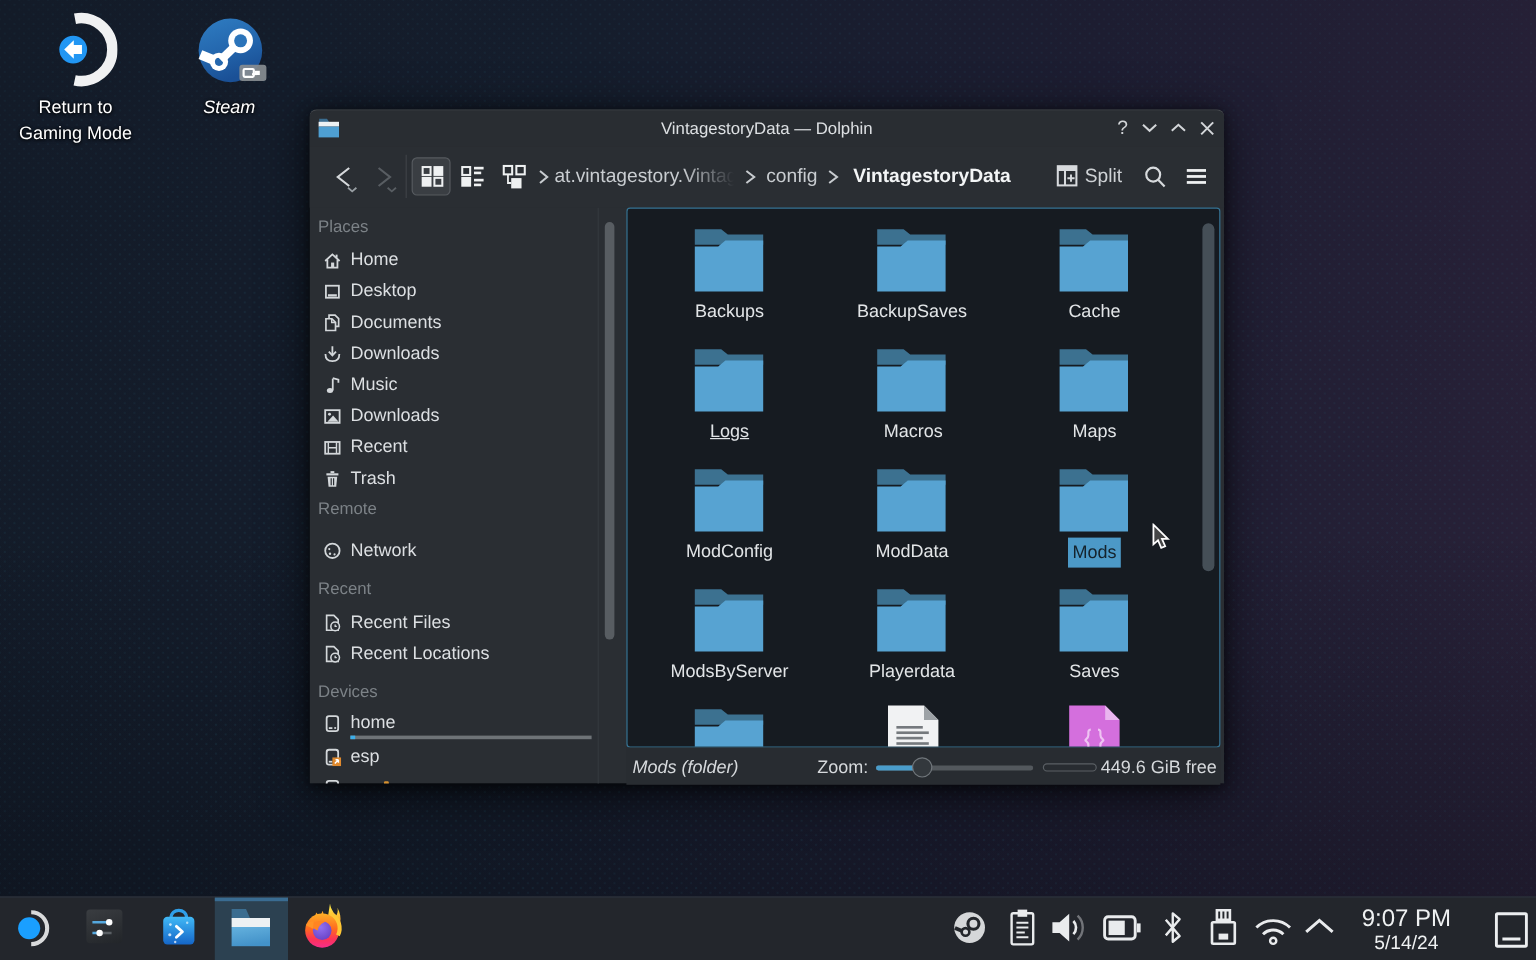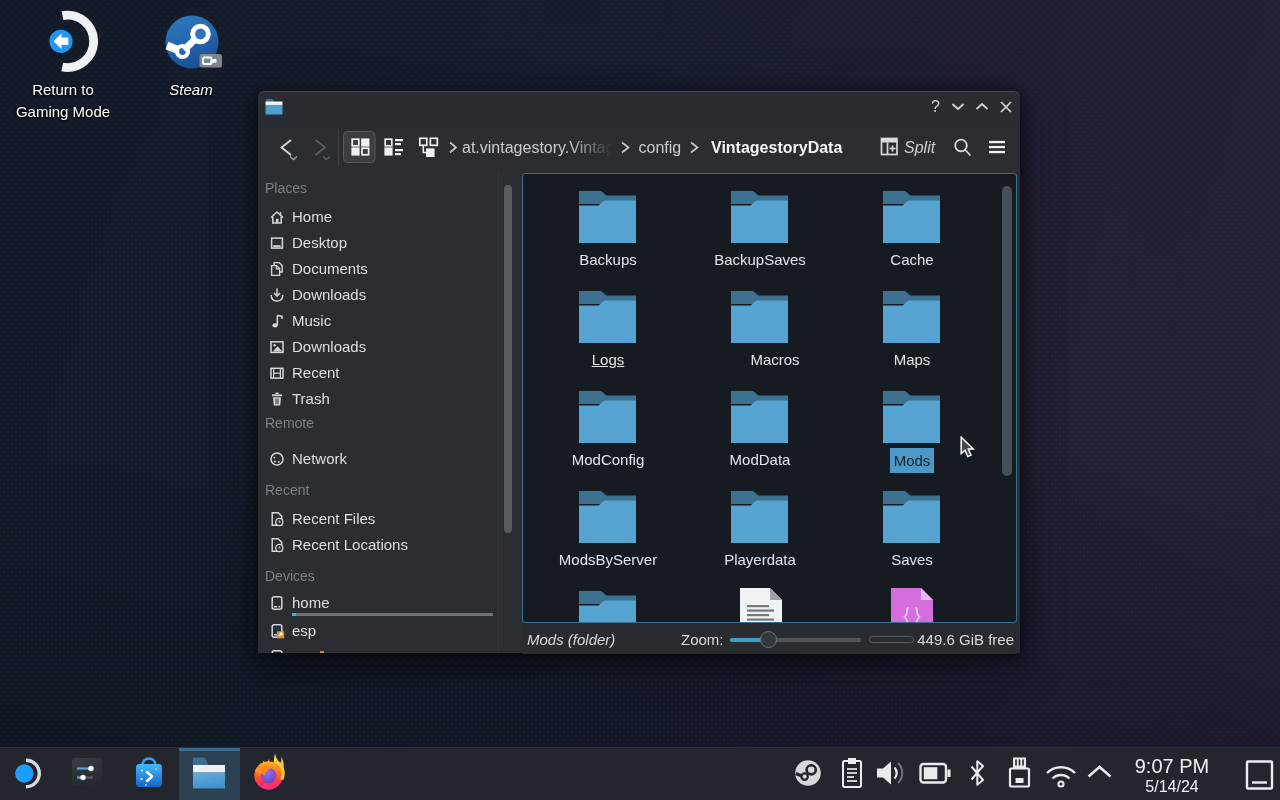--- a/index.html
+++ b/index.html
@@ -94,20 +94,21 @@
 </div>
 <div class="dlabel" style="left:91px; top:79px; width:200px; font-style:italic;">Steam</div>
 
 <div id="win">
   <div id="titlebar">
     <svg width="18" height="17" viewBox="0 0 18 17" style="position:absolute;left:7px;top:6px;">
       <polygon points="1,1 7.5,1 9.5,4 1,4" fill="#3b6d90"></polygon>
       <rect x="0.5" y="3.5" width="17" height="4" fill="#edf1f3"></rect>
       <rect x="0.5" y="7.5" width="17" height="9" fill="#4e9fd2"></rect>
     </svg>
+    <div class="title">VintagestoryData — Dolphin</div>
     <svg width="100" height="22" viewBox="0 0 100 22" style="position:absolute;left:660px;top:4px;">
       <text x="13" y="16" font-size="16" fill="#d2d5d8" font-family="Liberation Sans">?</text>
       <polyline points="34.5,8 40,13 45.5,8" fill="none" stroke="#d2d5d8" stroke-width="1.7"></polyline>
       <polyline points="58.5,13 64,8 69.5,13" fill="none" stroke="#d2d5d8" stroke-width="1.7"></polyline>
       <path d="M 83,6 L 93,16 M 93,6 L 83,16" stroke="#d2d5d8" stroke-width="1.7"></path>
     </svg>
   </div>
   <div id="toolbar">
     <svg width="762" height="51" viewBox="0 0 762 51" style="position:absolute;left:0;top:0;">
       <g fill="none" stroke="#d5d8db" stroke-width="1.8">
@@ -157,21 +158,21 @@
       <g fill="#eff1f2">
         <rect x="731" y="18.9" width="16" height="2.3"></rect>
         <rect x="731" y="23.9" width="16" height="2.3"></rect>
         <rect x="731" y="28.9" width="16" height="2.3"></rect>
       </g>
     </svg>
     <div class="crumb" style="left:204px; top:16.5px; width:153px; white-space:nowrap; overflow:hidden;
          -webkit-mask-image:linear-gradient(to right, #000 70%, transparent 98%);">at.vintagestory.VintageStory</div>
     <div class="crumb" style="left:380.5px; top:16.5px;">config</div>
     <div class="crumb" style="left:453px; top:16.5px; font-weight:bold; color:#f3f5f6;">VintagestoryData</div>
-    <div class="crumb" style="left:646px; top:16.5px; color:#ced2d5;font-style:italic;">Split</div>
+    <div class="crumb" style="left:646px; top:16.5px; color:#ced2d5;">Split</div>
   </div>
   <div id="sidebar">
     <div class="shead" style="top:7px;">Places</div>
     <svg class="sicon" style="top:36px;" width="16" height="16">
         <path d="M2,8.5 L8,3 L14,8.5" fill="none" stroke="#d3d7da" stroke-width="1.5"></path>
         <path d="M3.8,7.5 L3.8,14 L12.2,14 L12.2,7.5" fill="none" stroke="#d3d7da" stroke-width="1.5"></path>
         <rect x="6.9" y="9.8" width="2.6" height="4.2" fill="#d3d7da"></rect>
         <rect x="10.7" y="3.2" width="1.6" height="2.6" fill="#d3d7da"></rect>
       </svg>
     <div class="sitem" style="top:35px;">Home</div>
@@ -297,21 +298,21 @@
         <polygon points="1,0 31,0 43,12 43,53 1,53" fill="#d46fdd"></polygon>
         <polygon points="31,0 43,12 31,12" fill="#e9b6ef"></polygon>
         <path d="M19,20 C16.5,20 17,22.5 17,24.5 C17,27.5 14.5,28 14.5,28.8 C14.5,29.6 17,30 17,33 C17,35 16.5,37.5 19,37.5" fill="none" stroke="#efc3f3" stroke-width="1.8"></path>
         <path d="M25,20 C27.5,20 27,22.5 27,24.5 C27,27.5 29.5,28 29.5,28.8 C29.5,29.6 27,30 27,33 C27,35 27.5,37.5 25,37.5" fill="none" stroke="#efc3f3" stroke-width="1.8"></path>
       </g>
     </svg>
     <div class="flabel" style="left:9px; top:77px;">Backups</div>
     <div class="flabel" style="left:161px; top:77px;">BackupSaves</div>
     <div class="flabel" style="left:313px; top:77px;">Cache</div>
     <div class="flabel" style="left:9px; top:177px;text-decoration:underline;">Logs</div>
-    <div class="flabel" style="left:176px; top:177px;">Macros</div>
+    <div class="flabel" style="left:162px; top:177px;">Macros</div>
     <div class="flabel" style="left:313px; top:177px;">Maps</div>
     <div class="flabel" style="left:9px; top:277px;">ModConfig</div>
     <div class="flabel" style="left:161px; top:277px;">ModData</div>
     <div class="flabel" style="left:313px; top:274px;"><span style="background:#4c99c7; color:#15232c; padding:4px 4px; display:inline-block;">Mods</span></div>
     <div class="flabel" style="left:9px; top:377px;">ModsByServer</div>
     <div class="flabel" style="left:161px; top:377px;">Playerdata</div>
     <div class="flabel" style="left:313px; top:377px;">Saves</div>
     <div class="abs" style="left:479px; top:12px; width:10px; height:290px; background:#454f57; border-radius:5px;"></div>
     <svg width="16" height="23" viewBox="0 0 16 23" style="position:absolute; left:437px; top:262px;">
       <path d="M1.2,1.2 L1.2,17.6 L5,14.2 L7.7,20.6 L11,19.2 L8.3,13 L13.2,13 Z" fill="#454647" stroke="#fdfdfd" stroke-width="1.5"></path>

